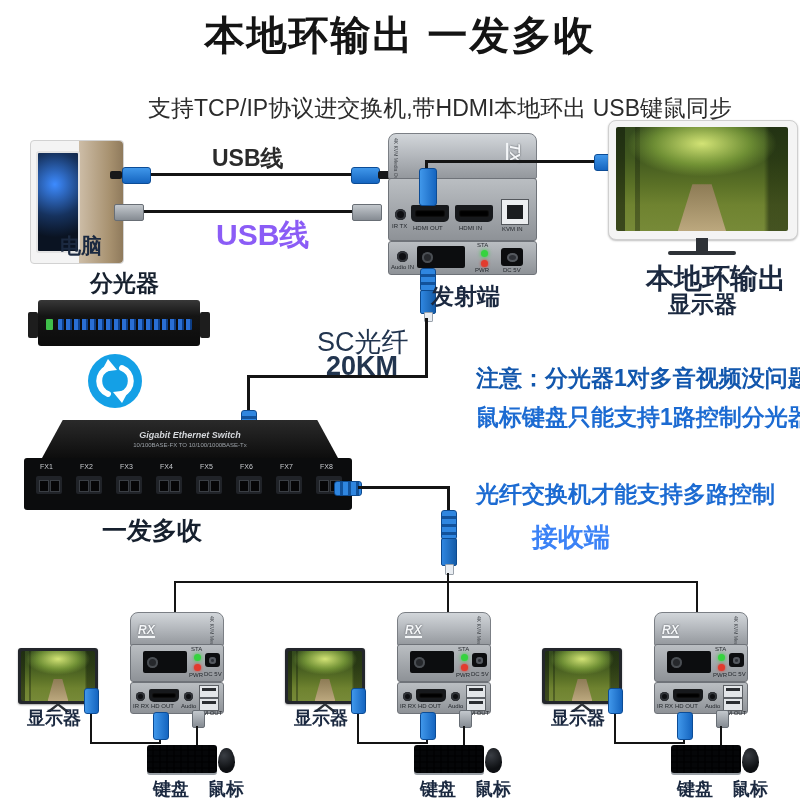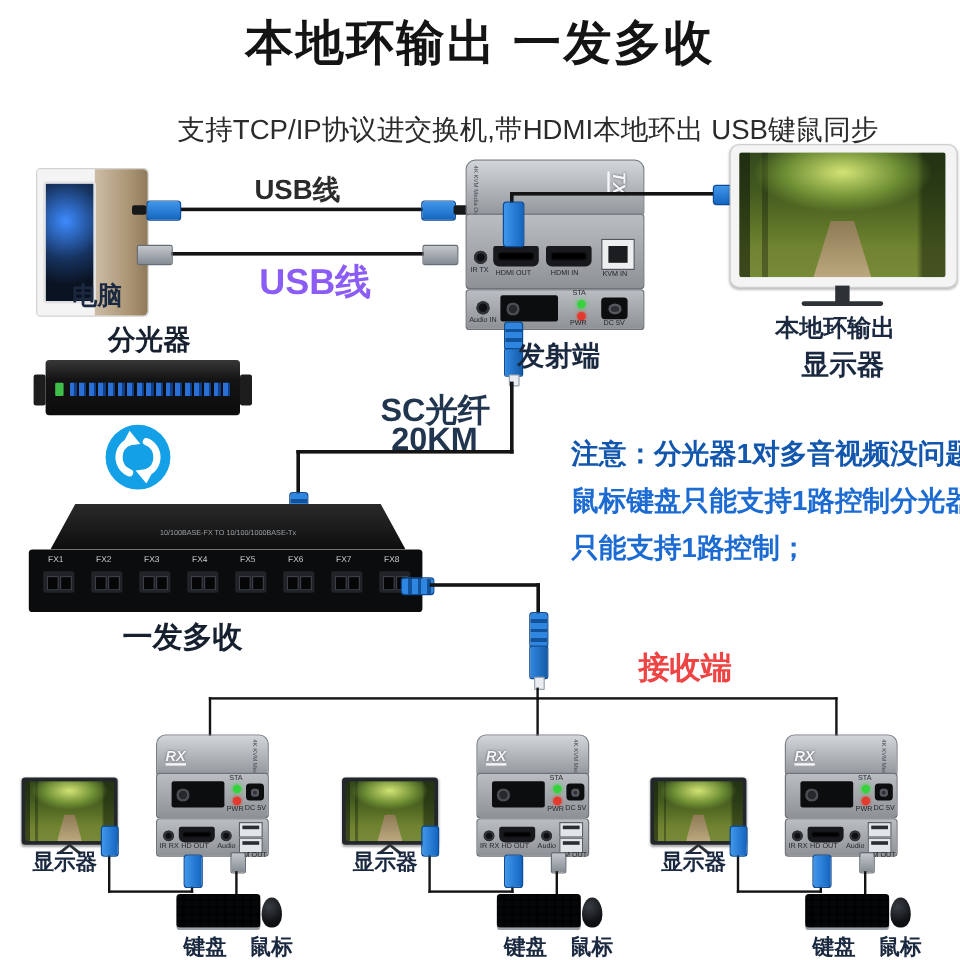--- a/index.html
+++ b/index.html
@@ -149,21 +149,21 @@
   <div class="sc-rib" style="left:420px;top:268px;height:22px;"></div>
   <div class="sc-body" style="left:420px;top:290px;height:22px;"></div>
   <div class="sc-tipw" style="left:424px;top:312px;height:8px;"></div>
   <div class="lbl" style="left:431px;top:281px;font-size:23px;">发射端</div>
 
   <div class="mon-white" style="left:608px;top:120px;width:188px;height:118px;">
     <div class="screen" style="left:7px;top:6px;width:172px;height:104px;"></div>
   </div>
   <div class="abs" style="left:696px;top:238px;width:12px;height:14px;background:#2e3237;"></div>
   <div class="abs" style="left:668px;top:251px;width:68px;height:4px;background:#2e3237;border-radius:2px;"></div>
-  <div class="lbl" style="left:646px;top:260px;font-size:20px;">本地环输出</div>
+  <div class="lbl" style="left:646px;top:260px;font-size:28px;">本地环输出</div>
   <div class="lbl" style="left:668px;top:289px;font-size:23px;">显示器</div>
 
   <div class="lbl" style="left:90px;top:268px;font-size:23px;color:#16202e;">分光器</div>
   <div class="split-ear" style="left:28px;top:312px;width:10px;height:26px;"></div>
   <div class="split-ear" style="left:200px;top:312px;width:10px;height:26px;"></div>
   <div class="split-body" style="left:38px;top:300px;width:162px;height:46px;">
     <div class="split-green" style="left:8px;top:19px;width:7px;height:11px;"></div>
     <div class="split-ports" style="left:20px;top:19px;width:134px;height:11px;"></div>
   </div>
 
@@ -174,28 +174,29 @@
       <polygon points="21,6 30,17 14,19" fill="#fff"></polygon>
       <path d="M35 15 A 14 14 0 0 1 35 41" stroke="#fff" stroke-width="6" fill="none" stroke-linecap="round"></path>
       <polygon points="35,50 26,39 42,37" fill="#fff"></polygon>
     </svg>
   </div>
 
   <div class="cable-v" style="left:425px;top:318px;height:60px;"></div>
   <div class="cable-h" style="left:247px;top:375px;width:181px;"></div>
   <div class="cable-v" style="left:247px;top:375px;height:44px;"></div>
   <div class="sc-rib" style="left:241px;top:410px;height:30px;"></div>
-  <div class="lbl" style="left:317px;top:324px;font-size:27px;font-weight:700;color:#22354f;">SC光纤</div>
+  <div class="lbl" style="left:317px;top:324px;font-size:27px;font-weight:400;color:#22354f;">SC光纤</div>
   <div class="lbl" style="left:326px;top:351px;font-size:27px;font-weight:600;color:#22354f;">20KM</div>
 
   <div class="note-line" style="left:476px;top:363px;color:#1257ad;">注意：分光器1对多音视频没问题；</div>
   <div class="note-line" style="left:476px;top:402px;color:#1c6bd2;">鼠标键盘只能支持1路控制分光器</div>
-  <div class="note-line" style="left:476px;top:441px;color:#1c6bd2;">只能支持1路控制；</div>
+  <div class="note-line" style="left:476px;top:479px;color:#1c6bd2;">光纤交换机才能支持多路控制</div>
 
   <div class="sw-top" style="left:42px;top:420px;width:296px;height:38px;">
+    <div class="sw-t1" style="top:10px;">Gigabit Ethernet Switch</div>
     <div class="sw-t2" style="top:22px;">10/100BASE-FX TO 10/100/1000BASE-Tx</div>
   </div>
   <div class="sw-front" style="left:24px;top:458px;width:328px;height:52px;">
     <span class="fx-label" style="left:16px;top:5px;">FX1</span>
     <span class="fx-label" style="left:56px;top:5px;">FX2</span>
     <span class="fx-label" style="left:96px;top:5px;">FX3</span>
     <span class="fx-label" style="left:136px;top:5px;">FX4</span>
     <span class="fx-label" style="left:176px;top:5px;">FX5</span>
     <span class="fx-label" style="left:216px;top:5px;">FX6</span>
     <span class="fx-label" style="left:256px;top:5px;">FX7</span>
@@ -235,21 +236,21 @@
   </div>
   <div class="lbl" style="left:102px;top:514px;font-size:25px;color:#16202e;">一发多收</div>
 
   <div class="sc-horiz" style="left:334px;top:481px;width:26px;"></div>
   <div class="cable-h" style="left:358px;top:486px;width:92px;"></div>
   <div class="cable-v" style="left:447px;top:486px;height:26px;"></div>
   <div class="sc-rib" style="left:441px;top:510px;height:28px;"></div>
   <div class="sc-body" style="left:441px;top:538px;height:26px;"></div>
   <div class="sc-tipw" style="left:445px;top:564px;height:9px;"></div>
   <div class="cable-v" style="left:447px;top:573px;height:10px;width:2px;"></div>
-  <div class="lbl" style="left:532px;top:539px;font-size:26px;color:#ef4444;">接收端</div>
+  <div class="lbl" style="left:532px;top:520px;font-size:26px;color:#3b82f6;">接收端</div>
 
   <div class="cable-h" style="left:174px;top:581px;width:524px;height:2px;"></div>
   <div class="cable-v" style="left:174px;top:581px;height:33px;width:2px;"></div>
   <div class="cable-v" style="left:447px;top:581px;height:33px;width:2px;"></div>
   <div class="cable-v" style="left:696px;top:581px;height:33px;width:2px;"></div>
 
   <div class="abs" style="left:0px;top:600px;width:260px;height:200px;">
     <div class="dev-top" style="left:130px;top:12px;width:92px;height:32px;">
       <span class="dev-mark" style="left:7px;top:11px;font-size:12px;">RX</span>
       <span class="dev-side" style="left:84px;top:3px;">4K KVM Media Over TCP/IP</span>

